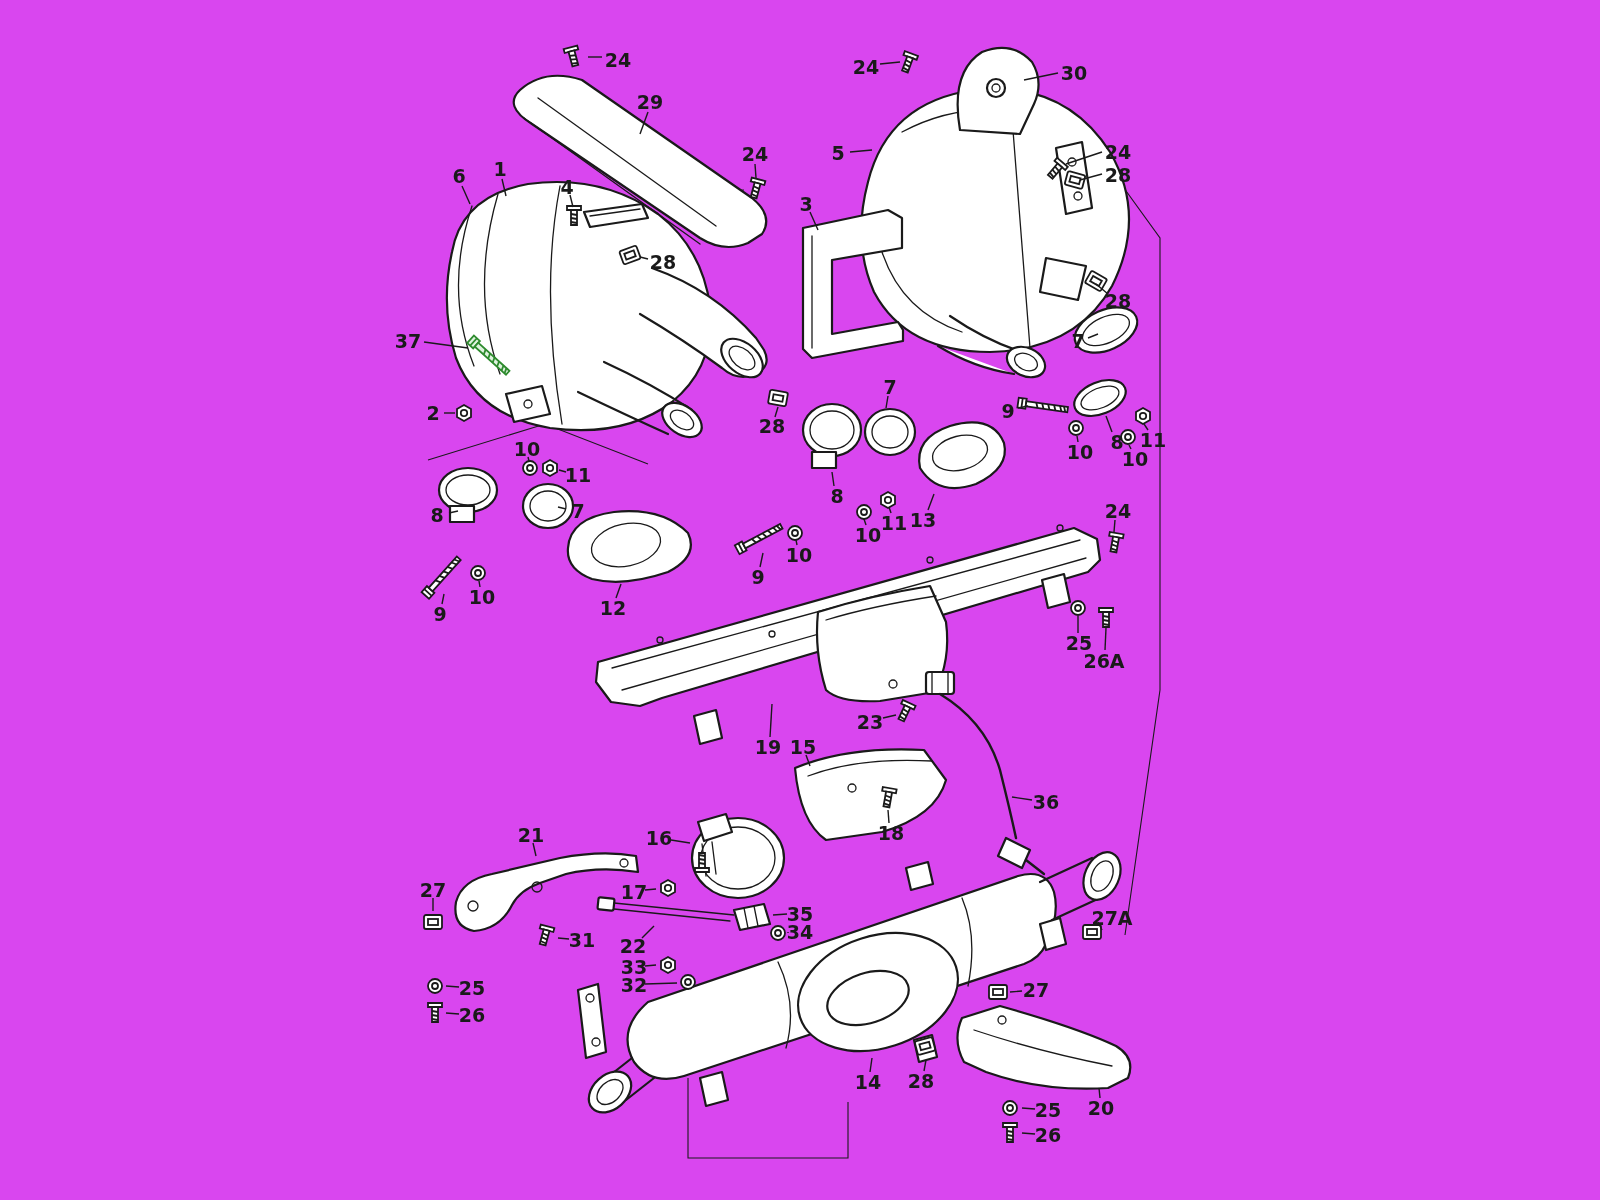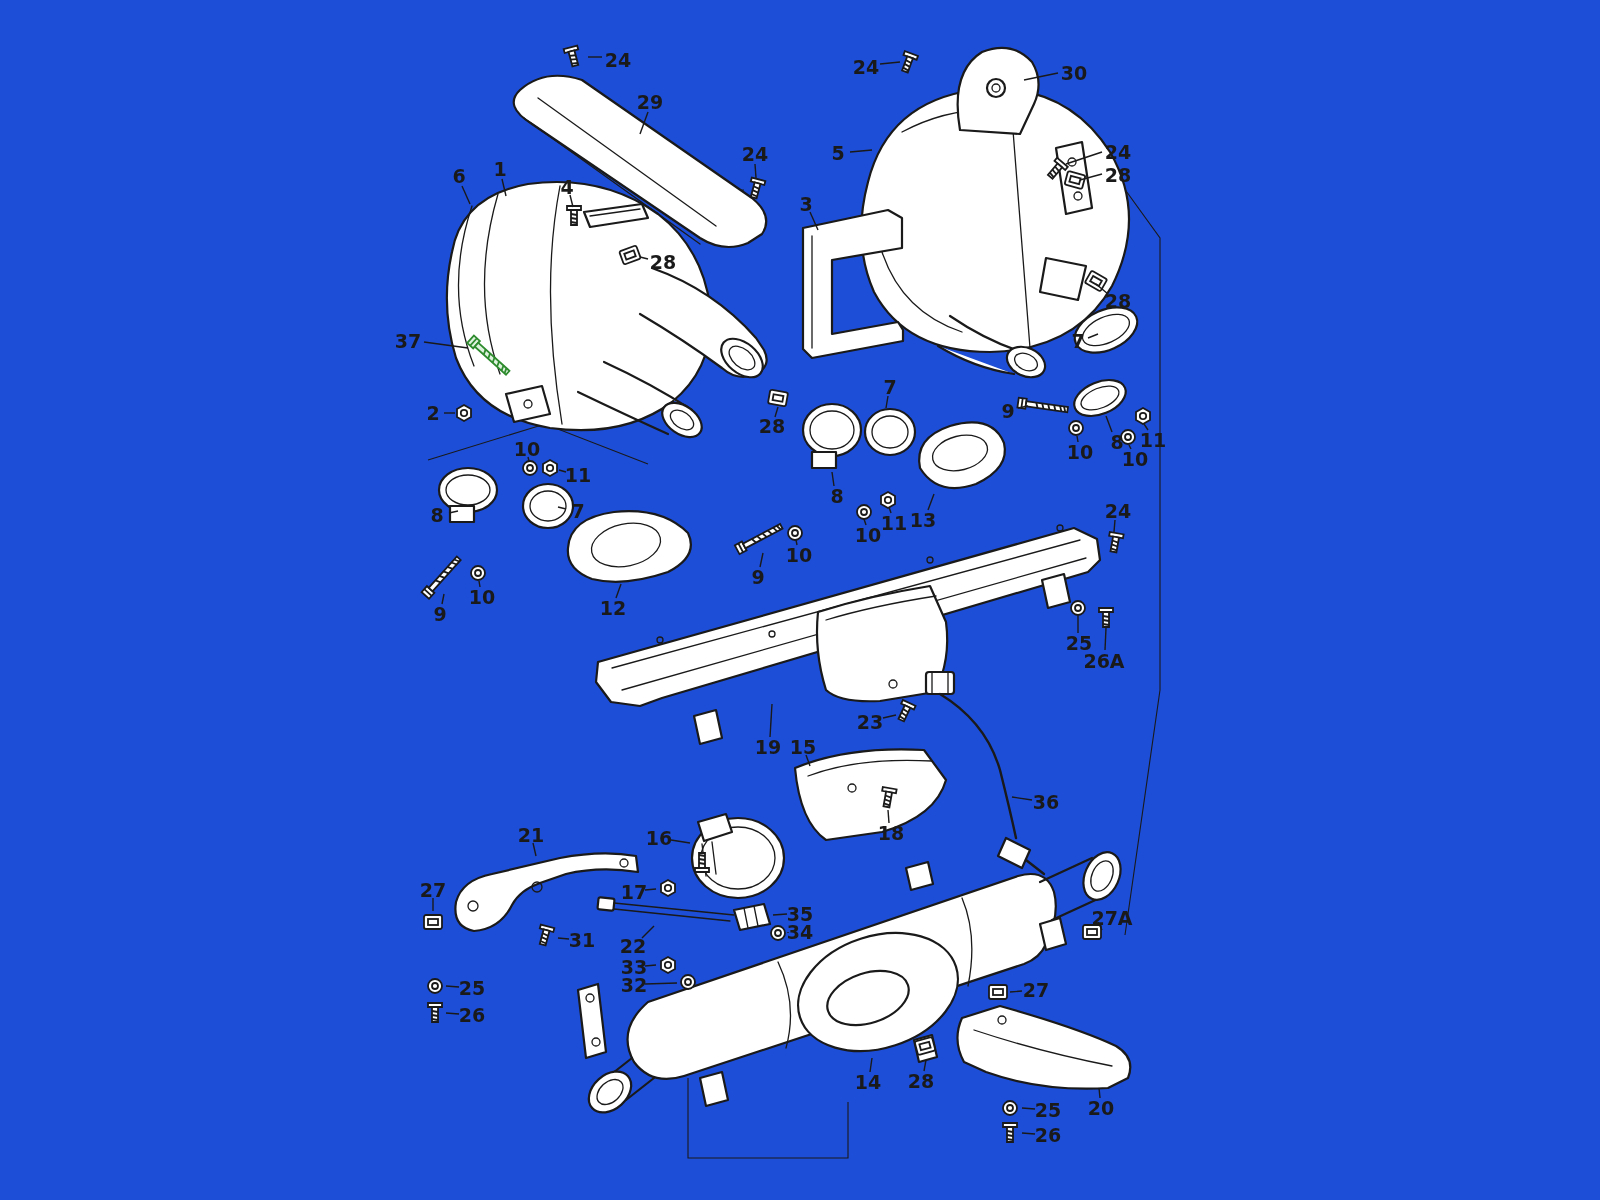--- a/index.html
+++ b/index.html
@@ -1,17 +1,17 @@
 <!DOCTYPE html>
 <html style="--ink: #1a1a1a; --hl: #2e8b2e;"><head>
 <meta charset="utf-8">
 <style>
   html,body { margin:0; padding:0; background:#fff; }
   :root { --ink:#1a1a1a; --hl:#2e932e; }
-  .stage { position:relative; width:1600px; height:1200px; background:#1d4ed8; overflow:hidden;
+  .stage { position:relative; width:1600px; height:1200px; background:#d946ef; overflow:hidden;
            font-family:"DejaVu Sans", sans-serif; }
   svg.art-svg { position:absolute; left:0; top:0; }
   .p { fill:#ffffff; stroke:var(--ink); stroke-width:2.2; stroke-linejoin:round; stroke-linecap:round; }
   .d { fill:none; stroke:var(--ink); stroke-width:1.3; stroke-linejoin:round; stroke-linecap:round; }
   .w { fill:none; stroke:var(--ink); stroke-width:2.4; stroke-linecap:round; }
   .thin path { fill:none; stroke:var(--ink); stroke-width:1.1; }
   #callout-lines line { stroke:var(--ink); stroke-width:1.4; }
   #callout-labels text { font-family:"DejaVu Sans", sans-serif; font-weight:bold; font-size:19px;
                          fill:var(--ink); text-anchor:middle; dominant-baseline:central; }
   use { stroke:var(--ink); stroke-width:1.8; fill:#ffffff; }

